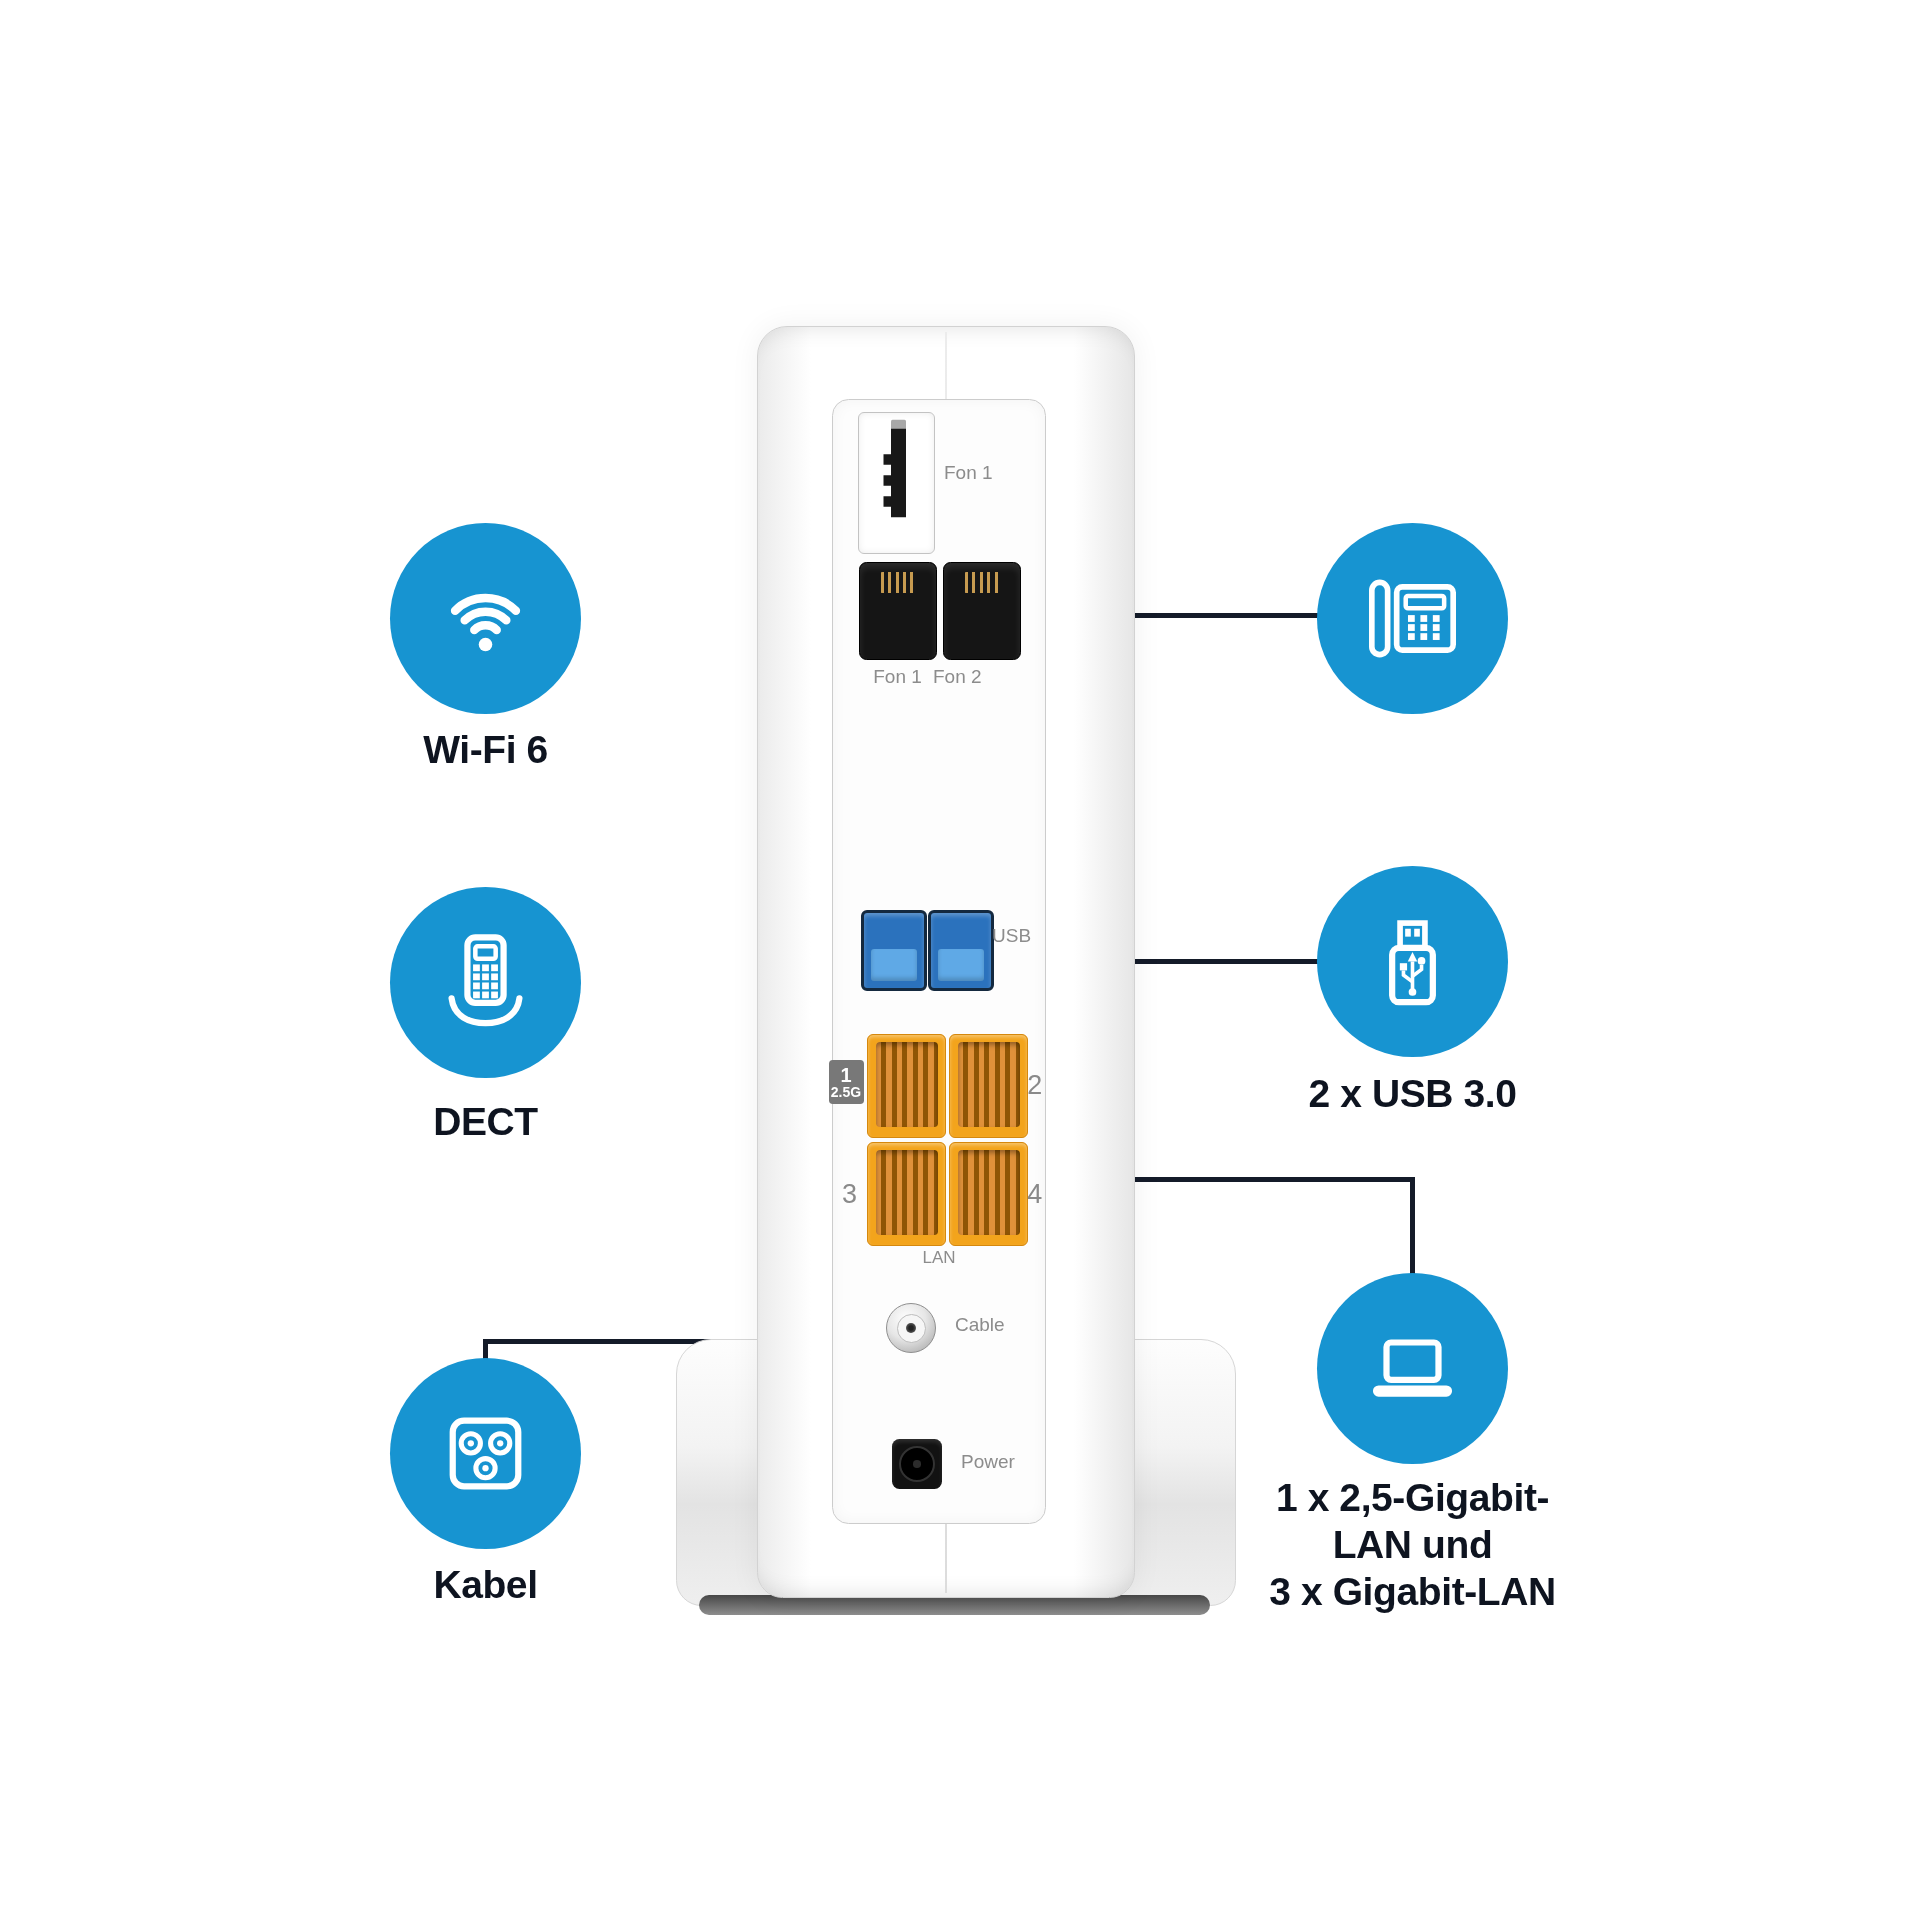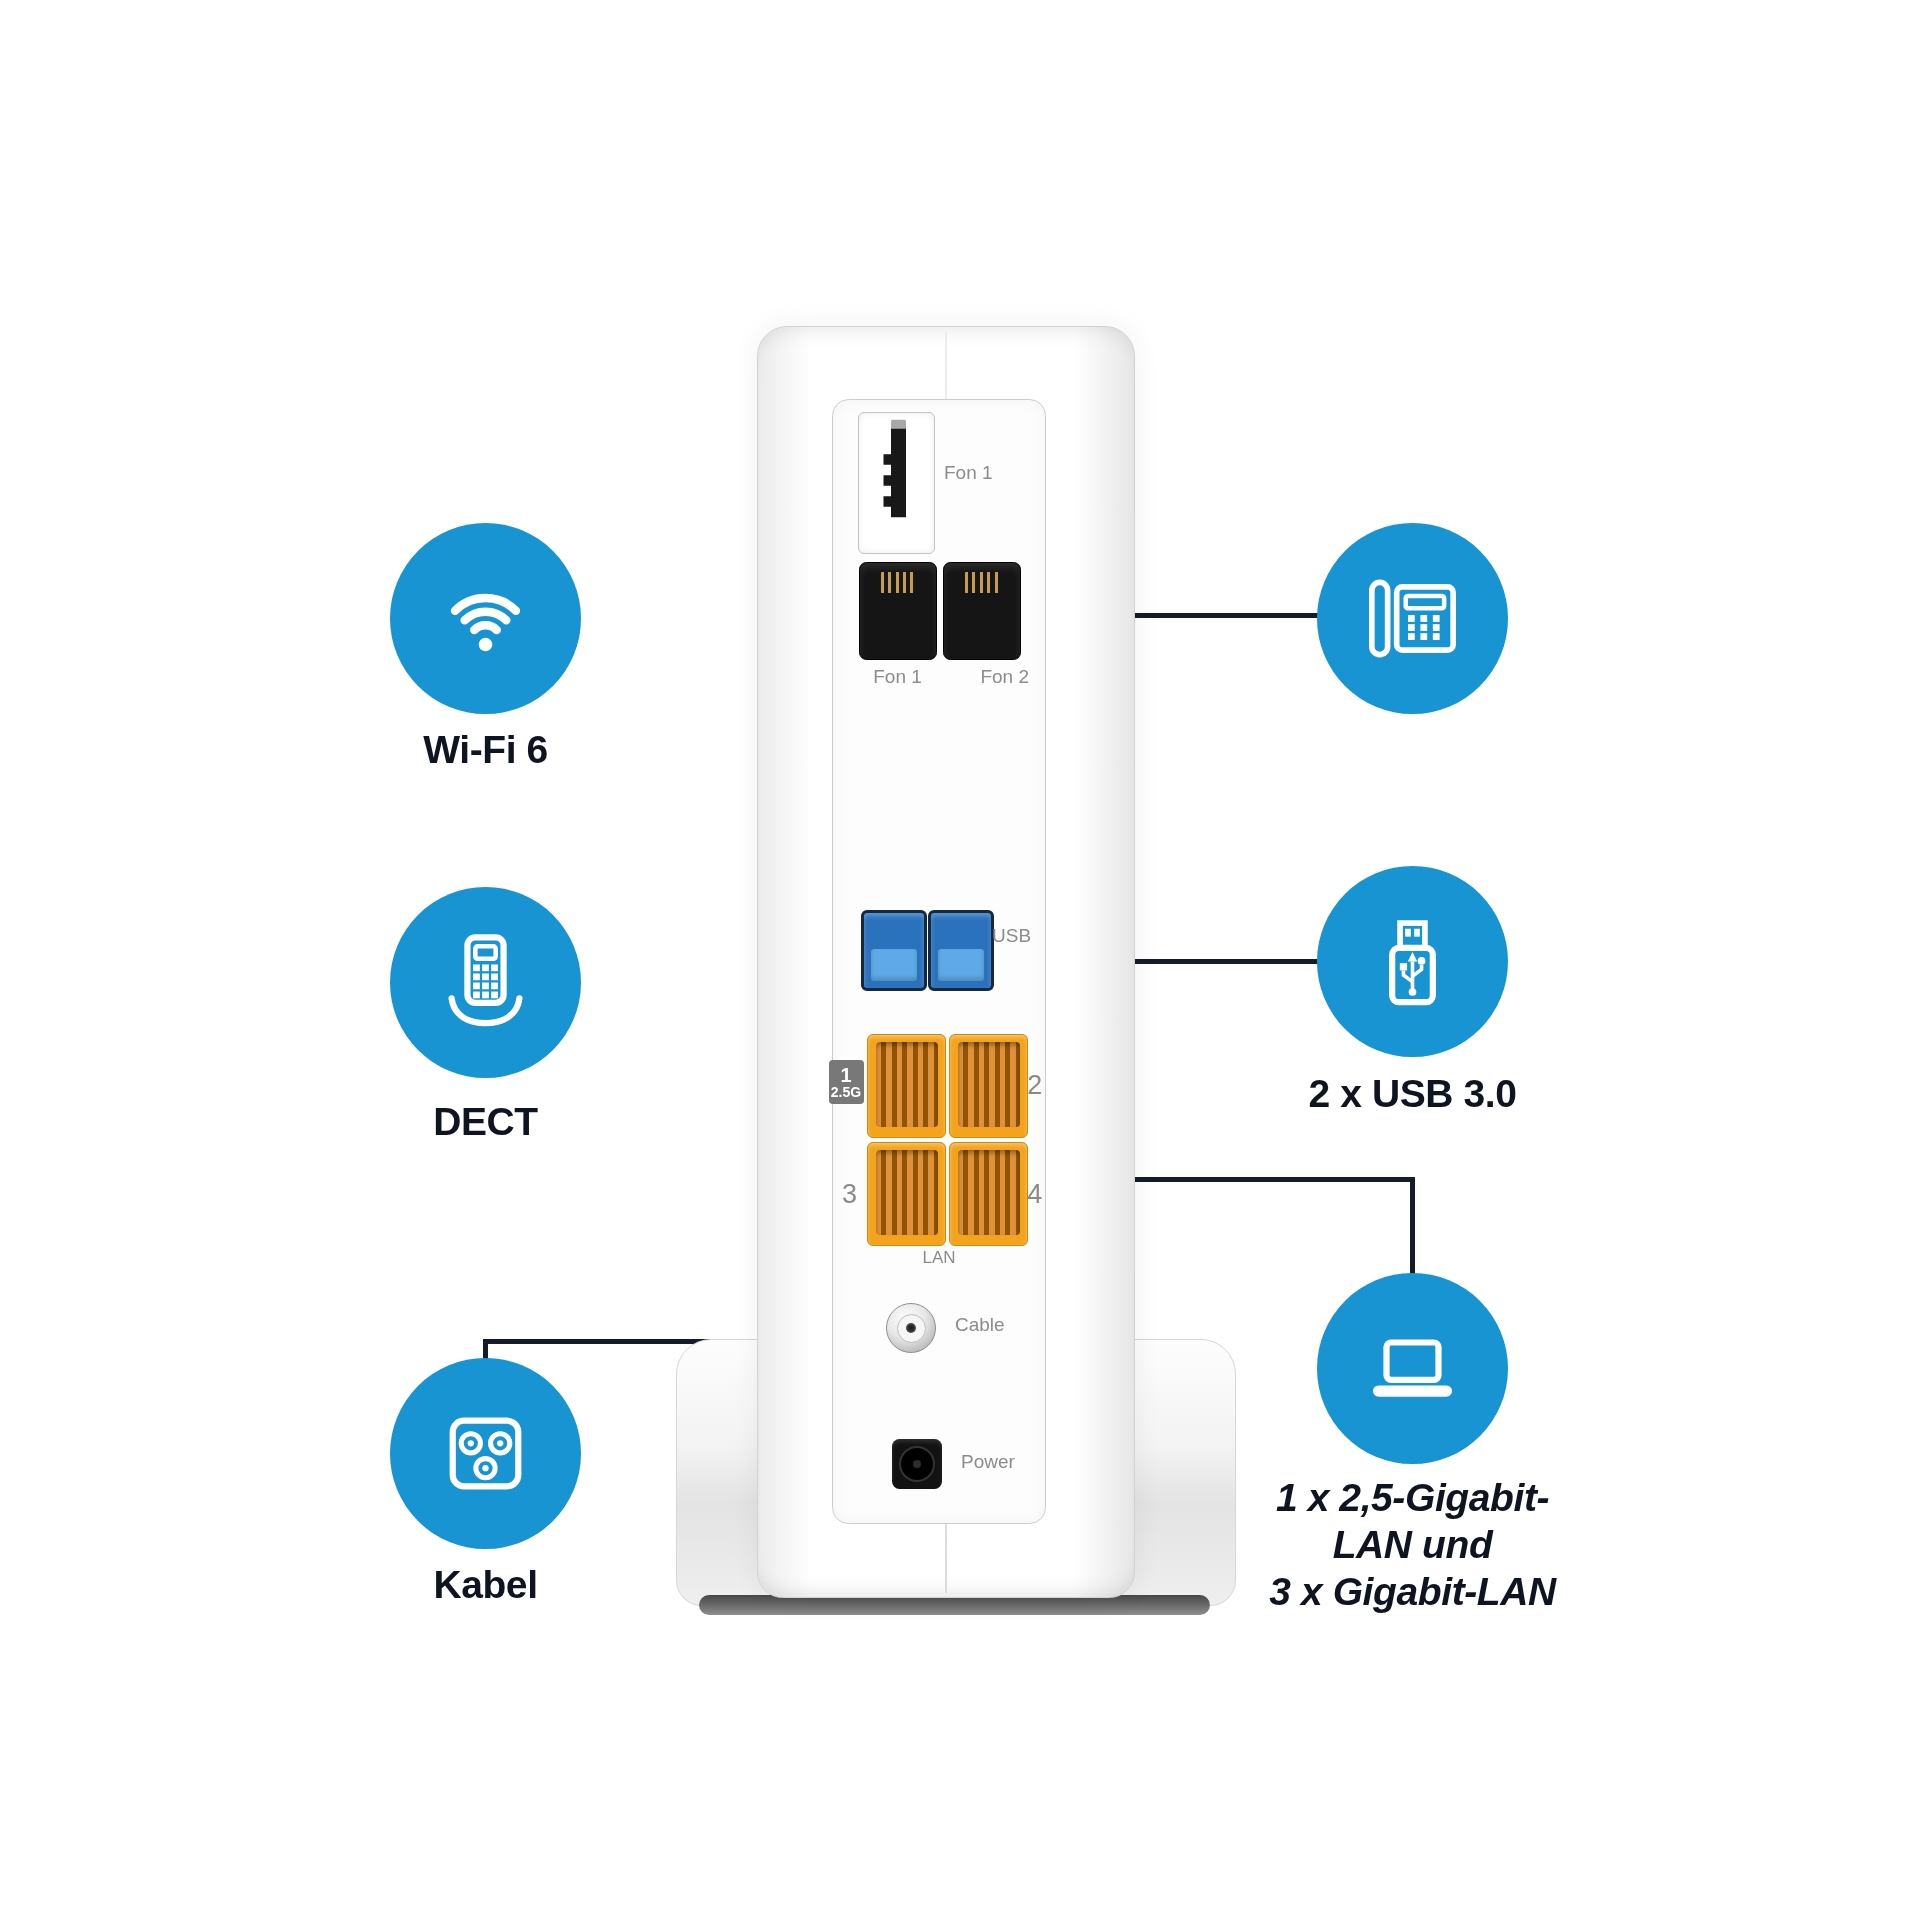--- a/index.html
+++ b/index.html
@@ -111,21 +111,21 @@
       </div>
       <div class="port-label" style="left:111px;top:62px;">Fon 1</div>
 
       <div class="rj-port" style="left:26px;top:162px;">
           <div class="rj-pins"></div>
         </div>
       <div class="rj-port" style="left:110px;top:162px;">
           <div class="rj-pins"></div>
         </div>
       <div class="port-label" style="left:16.5px;top:266px;width:96px;text-align:center;">Fon 1</div>
-      <div class="port-label" style="left:100px;top:266px;width:96px;text-align:right;">Fon 2</div>
+      <div class="port-label" style="left:100px;top:266px;width:96px;text-align:left;">Fon 2</div>
 
       <div class="usb-port" style="left:28px;top:510px;">
           <div class="usb-tongue"></div>
         </div>
       <div class="usb-port" style="left:95px;top:510px;">
           <div class="usb-tongue"></div>
         </div>
       <div class="port-label" style="left:159px;top:525px;">USB</div>
 
       <div class="lan-badge">
@@ -255,20 +255,20 @@
     </svg>
   </div>
   <div class="feature-label" style="left:1187px;top:1071px;">2 x USB 3.0</div>
 
   <div class="circle" style="left:1317px;top:1273px;">
     <svg viewBox="0 0 100 100">
       <rect x="27" y="27" width="46" height="33" rx="4" stroke="#fff" stroke-width="5.5" fill="none"></rect>
       <rect x="15" y="65" width="70" height="10" rx="5" fill="#fff"></rect>
     </svg>
   </div>
-  <div class="feature-label" style="left:1187px;top:1474px;line-height:47px;font-style:italic;">
+  <div class="feature-label" style="left:1187px;top:1474px;line-height:47px;">
     <div>1 x 2,5-Gigabit-</div>
     <div>LAN und</div>
     <div>3 x Gigabit-LAN</div>
   </div>
 
 </div>
 
 
 </body></html>

